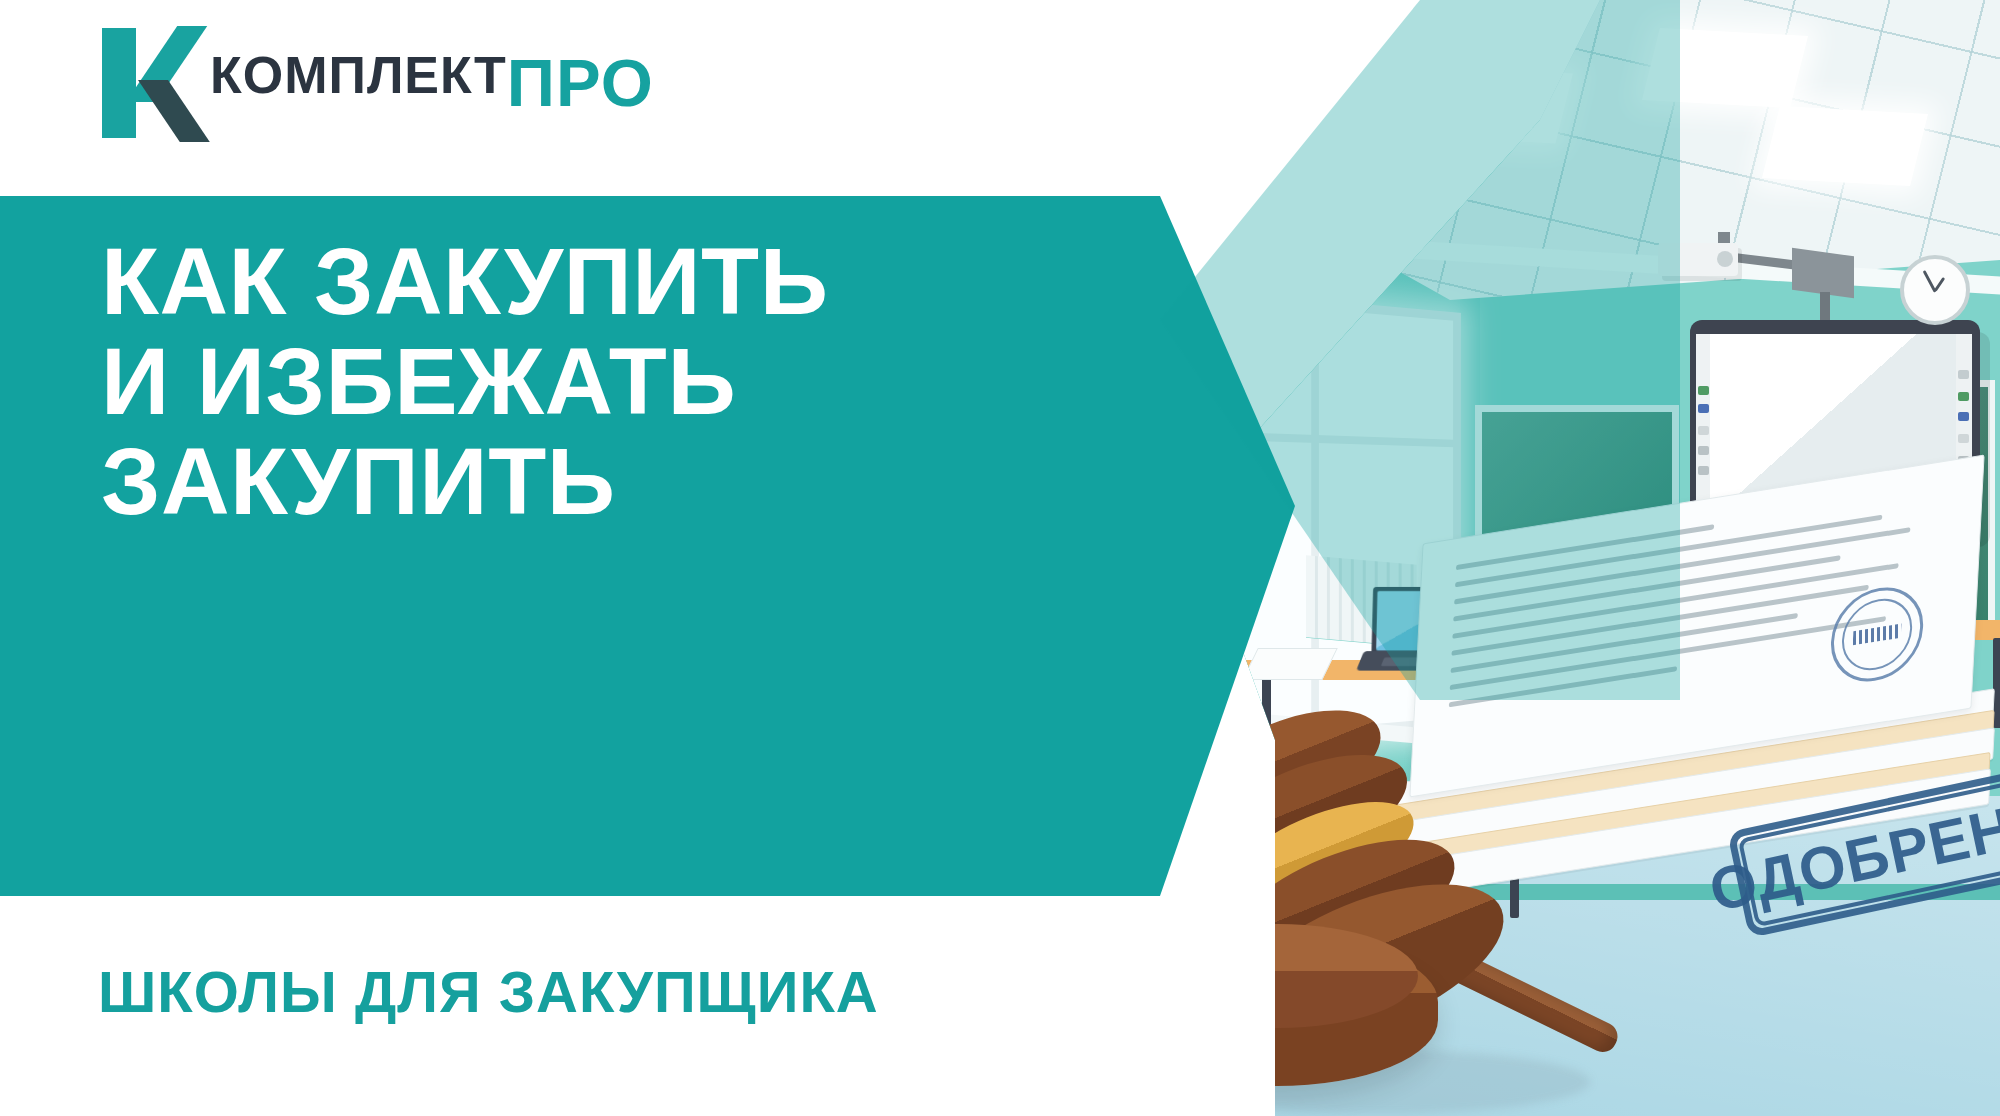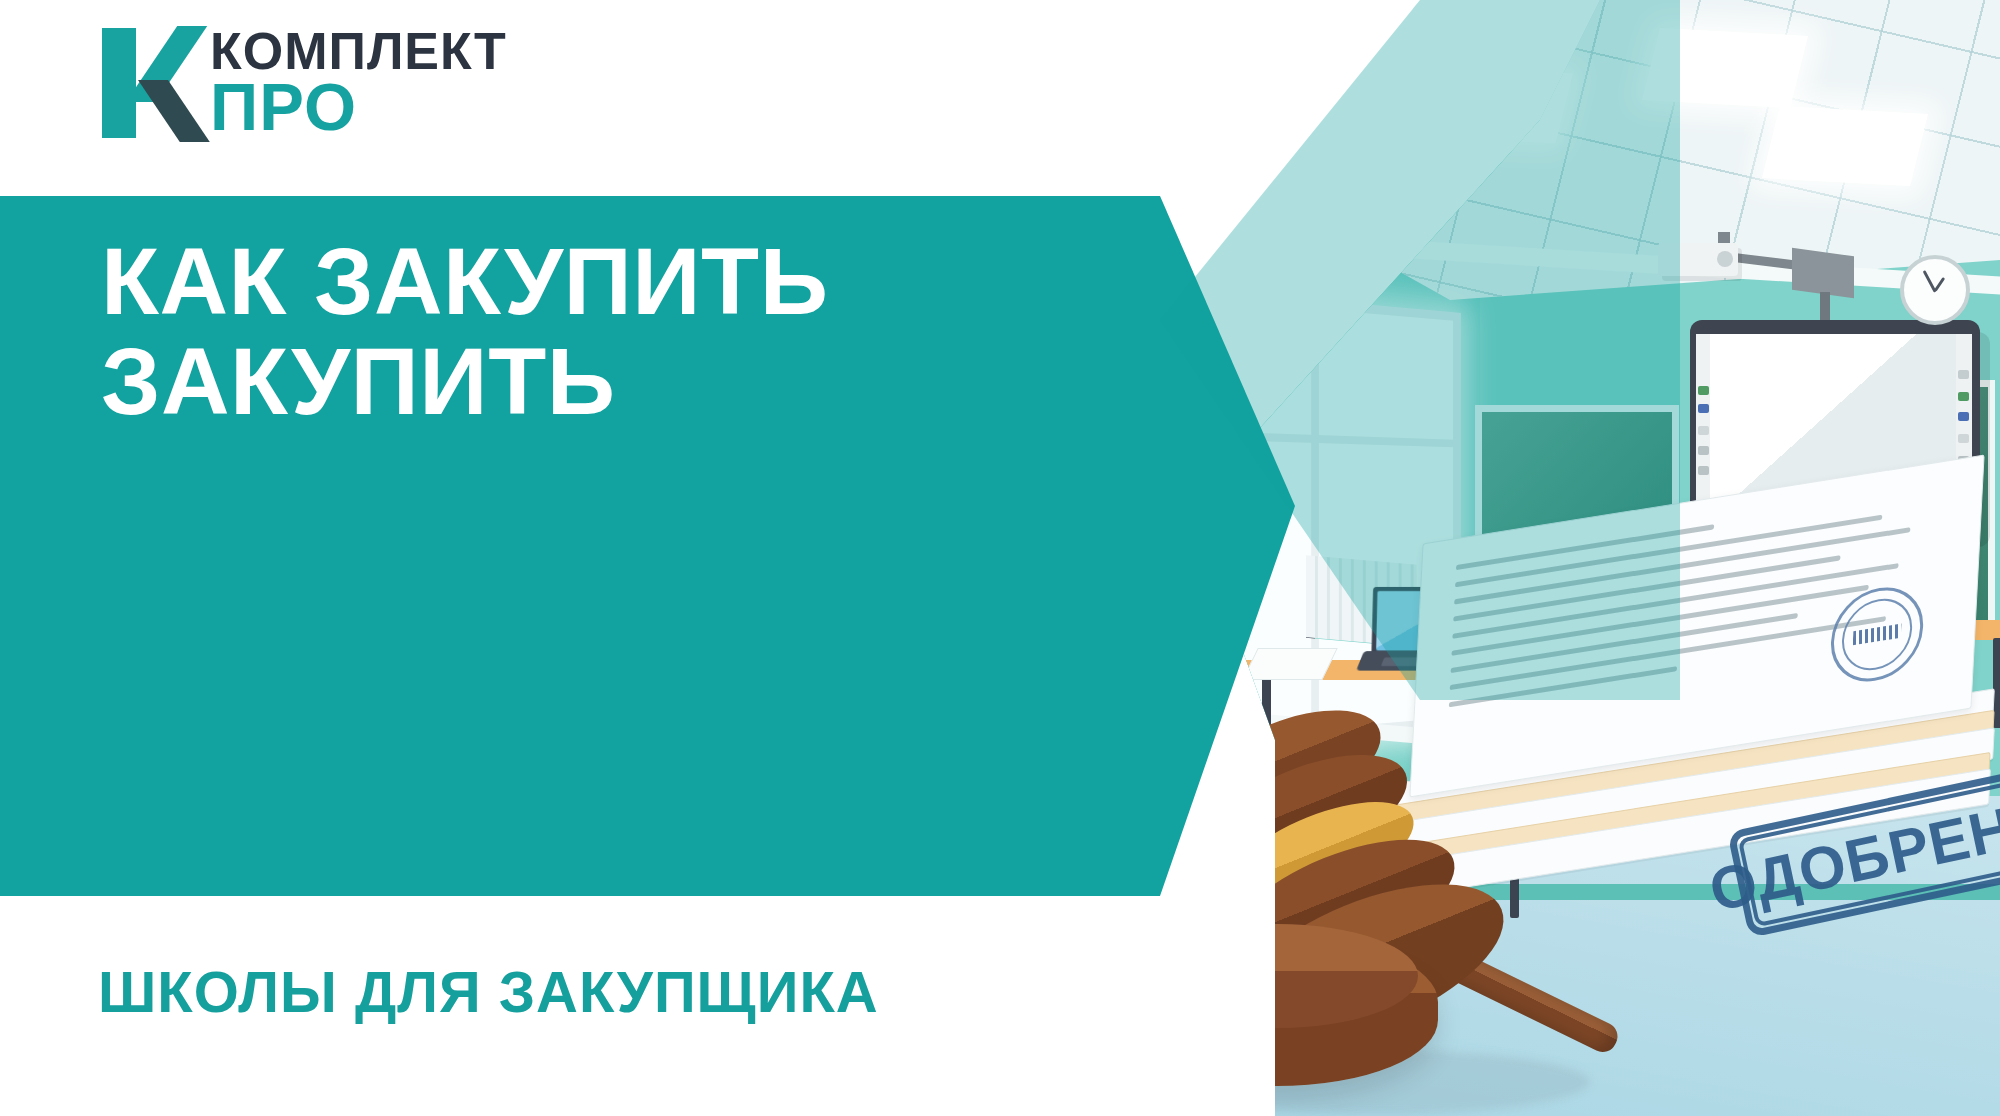--- a/index.html
+++ b/index.html
@@ -183,21 +183,21 @@
   }
 
   
   .logo{position:absolute;left:92px;top:28px;display:flex;align-items:center;gap:22px;}
   .logo-mark{position:relative;width:96px;height:110px;}
   .lm-stem{position:absolute;left:10px;top:0;width:34px;height:110px;background:#19a3a0;}
   .lm-up{position:absolute;left:34px;top:-2px;width:30px;height:76px;background:#19a3a0;
     transform:skewX(-34deg);transform-origin:bottom left;}
   .lm-down{position:absolute;left:46px;top:52px;width:30px;height:62px;background:#2f4a50;
     transform:skewX(34deg);transform-origin:top left;}
-  .logo-text{display:flex;flex-direction:column;line-height:.92;}
+  .logo-text{display:flex;line-height:.92;}
   .logo-top{font-size:52px;font-weight:bold;color:#2b3440;letter-spacing:1px;}
   .logo-bot{font-size:67px;font-weight:bold;color:#16a2a0;letter-spacing:1px;}
 
   
   .headline{position:absolute;left:101px;top:232px;width:1010px;}
   .headline .ln{
     color:#ffffff;font-weight:bold;font-size:95px;line-height:1.05;letter-spacing:0.5px;
     white-space:nowrap;font-family:"Liberation Sans","DejaVu Sans",sans-serif;
   }
   .subtitle{
@@ -390,18 +390,19 @@
       <div class="lm-down"></div>
     </div>
     <div class="logo-text">
       <span class="logo-top">КОМПЛЕКТ</span>
       <span class="logo-bot">ПРО</span>
     </div>
   </div>
 
   <div class="headline">
     <div class="ln">КАК ЗАКУПИТЬ</div>
+    <div class="ln">И ИЗБЕЖАТЬ</div>
     <div class="ln">ЗАКУПИТЬ</div>
   </div>
 
   <div class="subtitle">ШКОЛЫ ДЛЯ ЗАКУПЩИКА</div>
 
 </div>
 
 </body></html>

